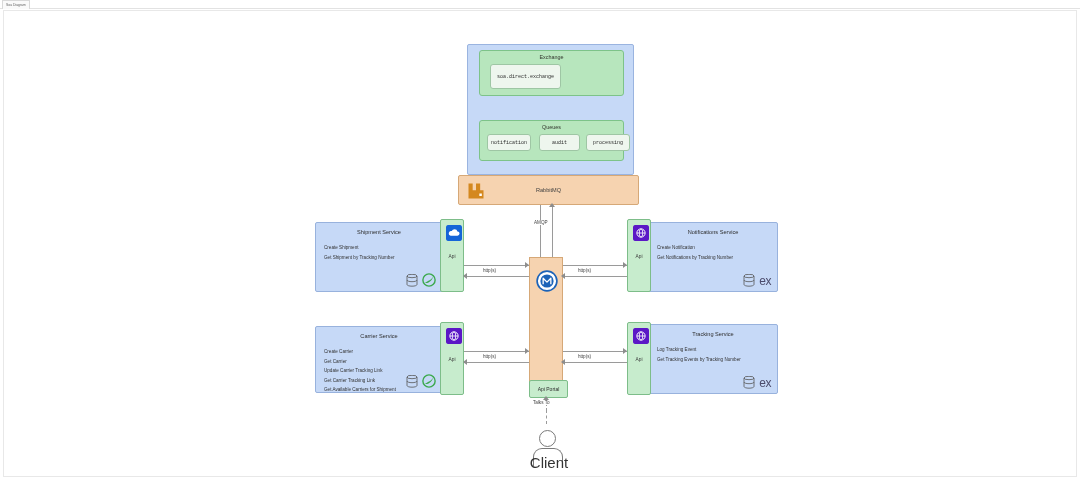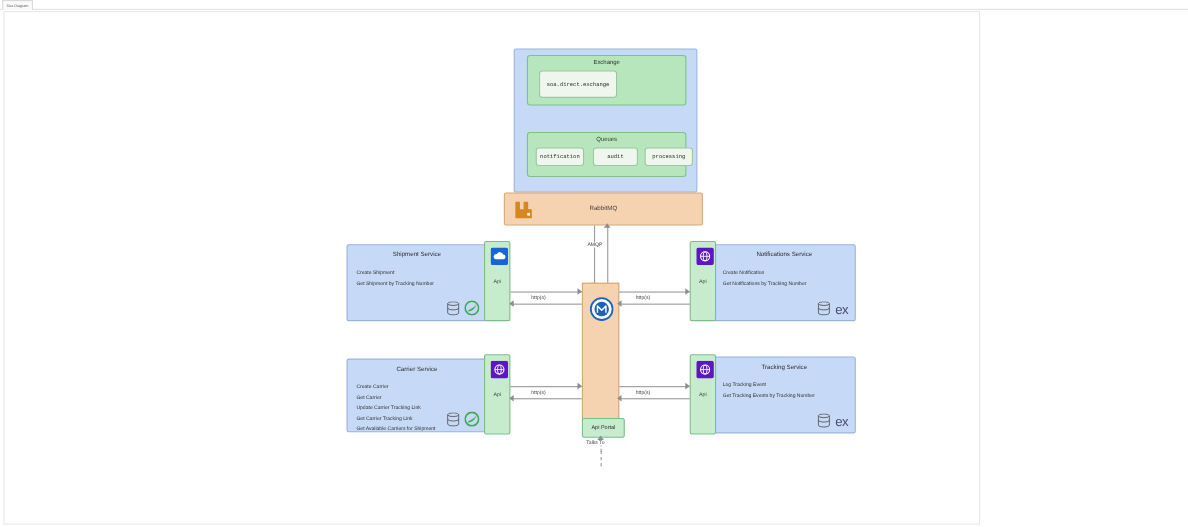--- a/index.html
+++ b/index.html
@@ -19,21 +19,21 @@
   #tab {
     position:absolute; left:2px; top:0px;
     font-size:3.4px; line-height:6px;
     padding:1px 3px;
     border:1px solid #d9d9d9; border-bottom:none;
     background:#fafafa; color:#666;
     white-space:nowrap;
   }
   #canvas {
     position:absolute; left:3px; top:10px;
-    width:888px; height:467px;
+    width:1074px; height:467px;
     background:#fff;
     border:1px solid #e8e8e8;
     overflow:hidden;
   }
   .node { position:absolute; }
 
   
   #broker-inner {
     left:463px; top:33px; width:167px; height:131px;
     background:#c6d9f7; border:1px solid #9ab4e0; border-radius:2px;
@@ -349,14 +349,19 @@
   <div class="arrow arr-right" style="left:619px; top:337px;"></div>
   <div class="edge h-edge" style="left:559px; top:351px; width:64px;"></div>
   <div class="arrow arr-left" style="left:557px; top:348px;"></div>
   <div class="edge-label" style="left:572px; top:343px;">http(s)</div>
 
   <div class="dashed-v" style="left:542px; top:387px; height:13px;"></div>
   <div class="arrow arr-up" style="left:539px; top:385px;"></div>
   <div class="edge-label" style="left:527px; top:389px;">Talks To</div>
   <div class="dashed-v" style="left:542px; top:399px; height:14px;"></div>
 
+  <div class="node" id="client-actor">
+    <div class="actor-head"></div>
+    <div class="actor-body"></div>
+    <div id="client-label">Client</div>
+  </div>
 
 </div>
 
 </body></html>

